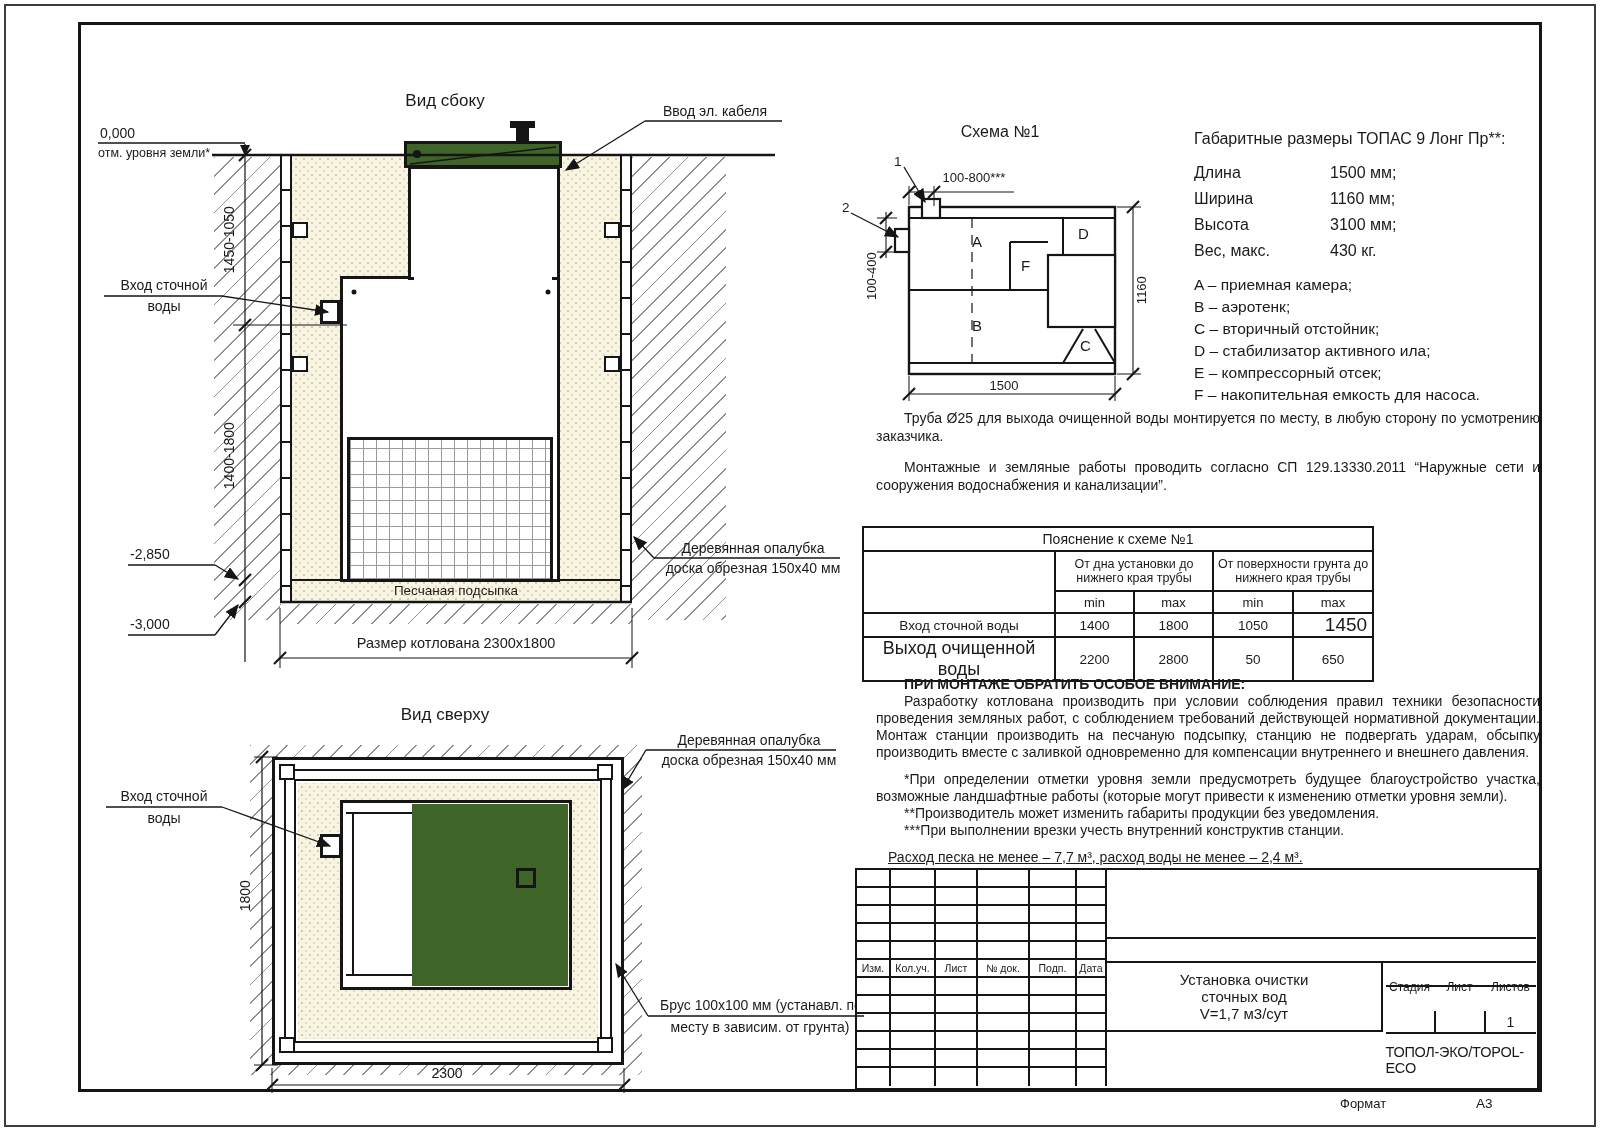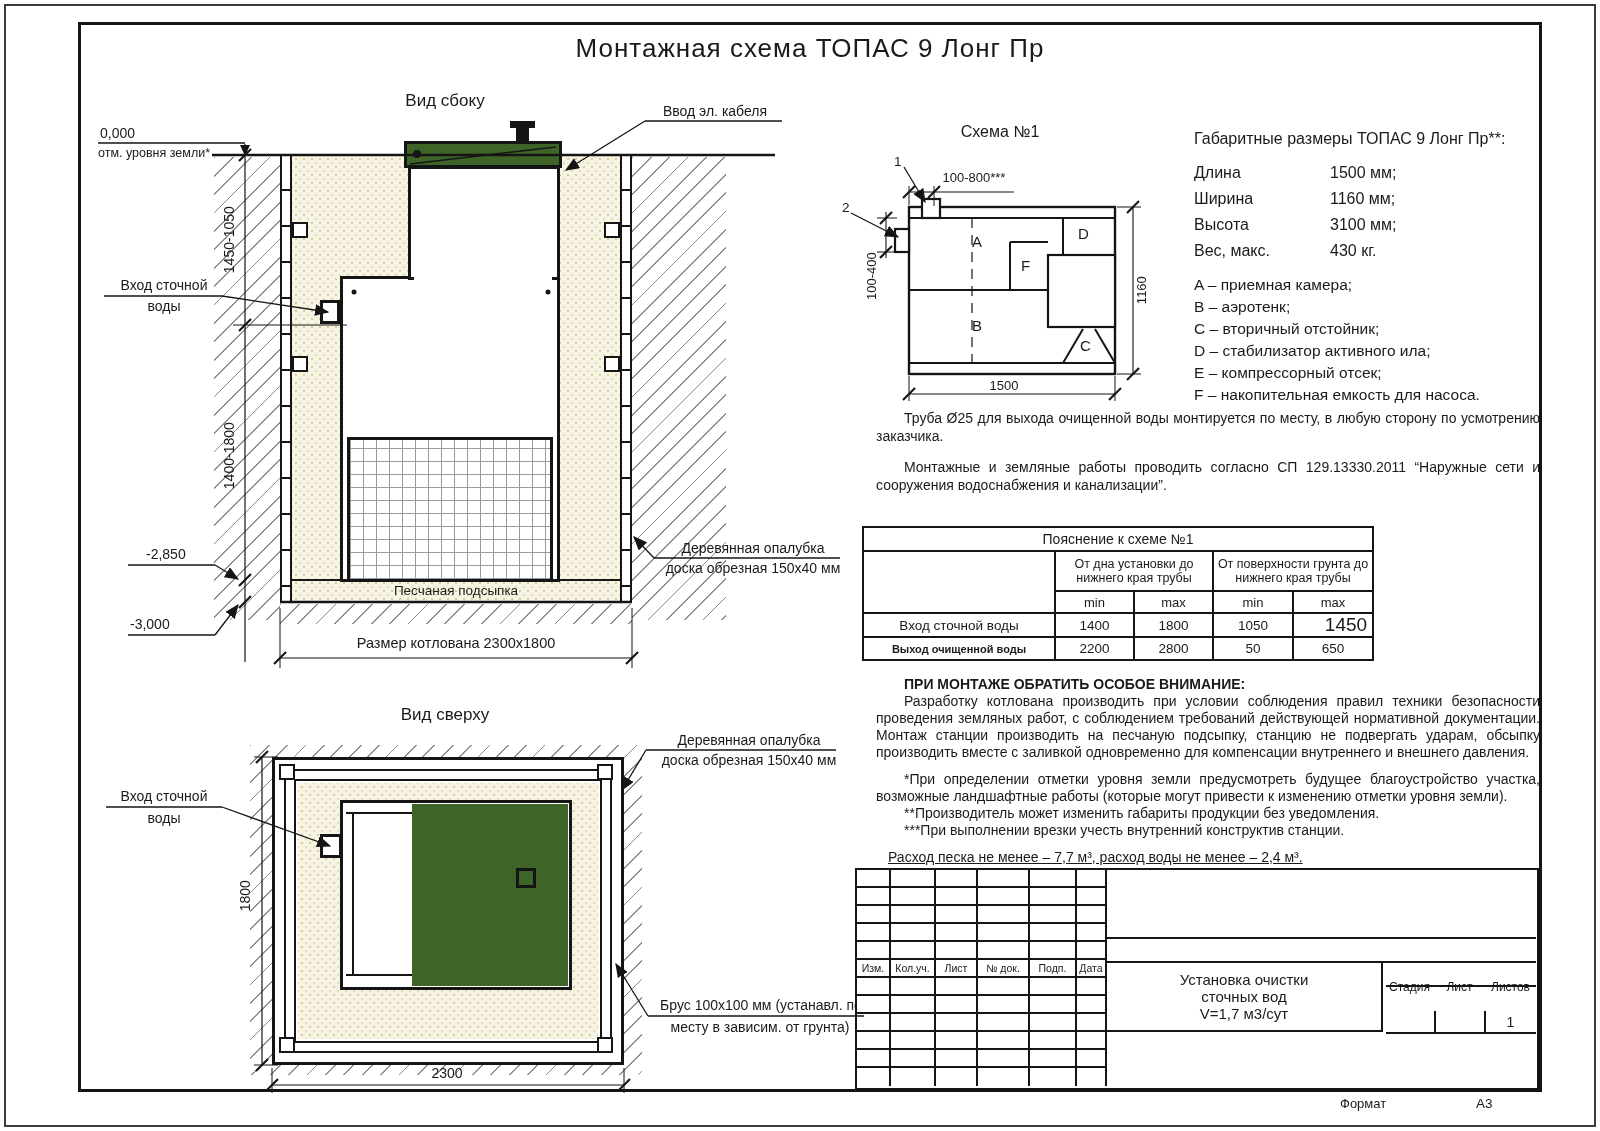--- a/index.html
+++ b/index.html
@@ -36,21 +36,20 @@
   .par p{margin:0;text-indent:28px;text-align:justify;}
   .underl{text-decoration:underline;}
 </style>
 </head>
 <body>
 
 <div class="sheet">
   <div class="outer-border"></div>
   <div class="frame"></div>
 
-  <div class="t c" style="left:400px;top:34px;width:820px;font-size:26px;letter-spacing:1px;">Монтажная схема ТОПАС 9 Лонг Пр</div>
 
   <div class="t c" style="left:350px;top:92px;width:190px;font-size:17px;">Вид сбоку</div>
   <div class="t c" style="left:648px;top:104px;width:134px;font-size:14px;">Ввод эл. кабеля</div>
 
   <div class="abs hatch" style="left:214px;top:157px;width:66px;height:463px;"></div>
   <div class="abs hatch" style="left:632px;top:157px;width:94px;height:463px;"></div>
   <div class="abs hatch" style="left:280px;top:604px;width:352px;height:20px;"></div>
 
   <div class="abs sand" style="left:292px;top:155px;width:328px;height:447px;"></div>
 
@@ -70,21 +69,21 @@
   <div class="abs green" style="left:404px;top:141px;width:158px;height:27px;border:3px solid #151515;box-sizing:border-box;"></div>
   <div class="abs" style="left:516px;top:126px;width:13px;height:17px;background:#151515;"></div>
   <div class="abs" style="left:510px;top:121px;width:25px;height:7px;background:#151515;"></div>
 
   <div class="t" style="left:100px;top:126px;width:80px;font-size:14px;">0,000</div>
   <div class="t" style="left:98px;top:147px;width:150px;font-size:12.5px;">отм. уровня земли*</div>
   <div class="t c" style="left:108px;top:278px;width:112px;font-size:14px;">Вход сточной</div>
   <div class="t c" style="left:108px;top:299px;width:112px;font-size:14px;">воды</div>
   <div class="t c rot" style="left:185px;top:232px;width:90px;font-size:14px;">1450-1050</div>
   <div class="t c rot" style="left:185px;top:448px;width:90px;font-size:14px;">1400-1800</div>
-  <div class="t" style="left:130px;top:547px;width:84px;font-size:14px;margin-left:16px;">-2,850</div>
+  <div class="t" style="left:130px;top:547px;width:84px;font-size:14px;">-2,850</div>
   <div class="t" style="left:130px;top:617px;width:84px;font-size:14px;">-3,000</div>
   <div class="t c" style="left:300px;top:584px;width:312px;font-size:13.5px;">Песчаная подсыпка</div>
   <div class="t c" style="left:306px;top:636px;width:300px;font-size:14.5px;">Размер котлована 2300х1800</div>
   <div class="t c" style="left:650px;top:541px;width:206px;font-size:14px;">Деревянная опалубка</div>
   <div class="t c" style="left:644px;top:561px;width:218px;font-size:14px;">доска обрезная 150х40 мм</div>
 
   <div class="t c" style="left:350px;top:706px;width:190px;font-size:17px;">Вид сверху</div>
   <div class="abs hatch" style="left:250px;top:745px;width:392px;height:330px;"></div>
   <div class="abs blk" style="left:272px;top:757px;width:352px;height:308px;"></div>
   <div class="abs" style="left:284px;top:769px;width:328px;height:284px;border:2px solid #151515;box-sizing:border-box;background:#fff;"></div>
@@ -163,21 +162,21 @@
       <td style="width:74px;font-size:13px;">max</td>
     </tr>
     <tr>
       <td style="height:21px;font-size:13.5px;">Вход сточной воды</td>
       <td style="font-size:13.5px;">1400</td>
       <td style="font-size:13.5px;">1800</td>
       <td style="font-size:13.5px;">1050</td>
       <td style="font-size:19px;padding-left:28px;">1450</td>
     </tr>
     <tr>
-      <td style="height:21px;font-size:11px;font-weight:bold;">Выход очищенной воды</td>
+      <td style="height:21px;font-size:18px;">Выход очищенной воды</td>
       <td style="font-size:13.5px;border-radius:10px;">2200</td>
       <td style="font-size:13.5px;">2800</td>
       <td style="font-size:13.5px;">50</td>
       <td style="font-size:13.5px;">650</td>
     </tr>
   </tbody>
     </table>
 
   <div class="abs par" style="left:876px;top:676px;width:664px;font-size:14px;line-height:17px;">
     <p style="font-weight:bold;">ПРИ МОНТАЖЕ ОБРАТИТЬ ОСОБОЕ ВНИМАНИЕ:</p>
@@ -275,20 +274,21 @@
         <div class="stg-c" style="width:50px;font-size:12px;">Стадия</div>
         <div class="stg-c" style="width:50px;font-size:12px;">Лист</div>
         <div class="stg-c" style="width:50px;font-size:12px;">Листов</div>
       </div>
       <div class="stg-row" style="height:45px;border-bottom:2.5px solid #151515;">
         <div class="stg-c" style="width:50px;"></div>
         <div class="stg-c" style="width:50px;"></div>
         <div class="stg-c" style="width:50px;font-size:14px;">1</div>
       </div>
     </div>
+    <div class="st-cell" style="left:528.5px;top:162px;width:150px;height:55px;font-size:14.5px;letter-spacing:-0.3px;">ТОПОЛ-ЭКО/TOPOL-ECO</div>
   </div>
   <div class="t" style="left:1340px;top:1097px;font-size:13px;">Формат</div>
   <div class="t" style="left:1476px;top:1097px;font-size:13.5px;">А3</div>
 
   <svg class="overlay" width="1600" height="1131" viewBox="0 0 1600 1131">
     <defs>
       <marker id="arr" markerWidth="11" markerHeight="9" refX="10" refY="4.5" orient="auto">
         <path d="M0,0 L11,4.5 L0,9 z" fill="#151515"></path>
       </marker>
     </defs>

